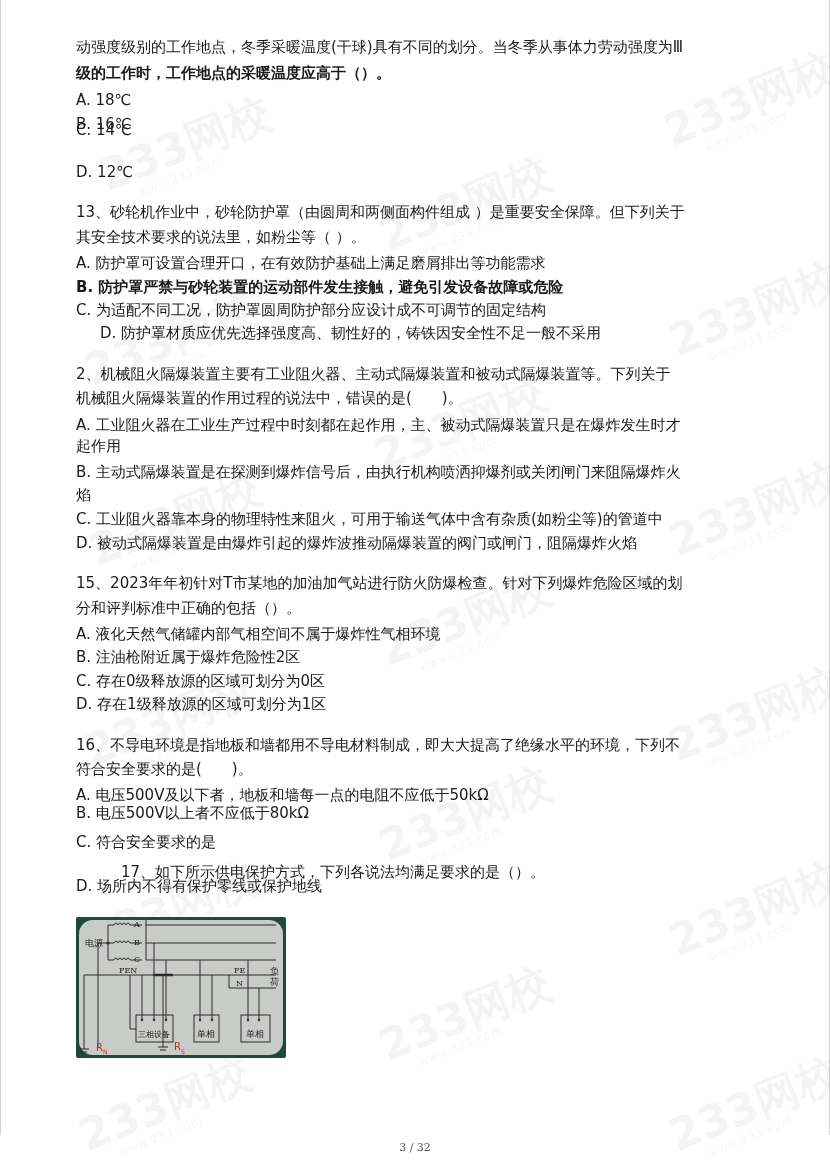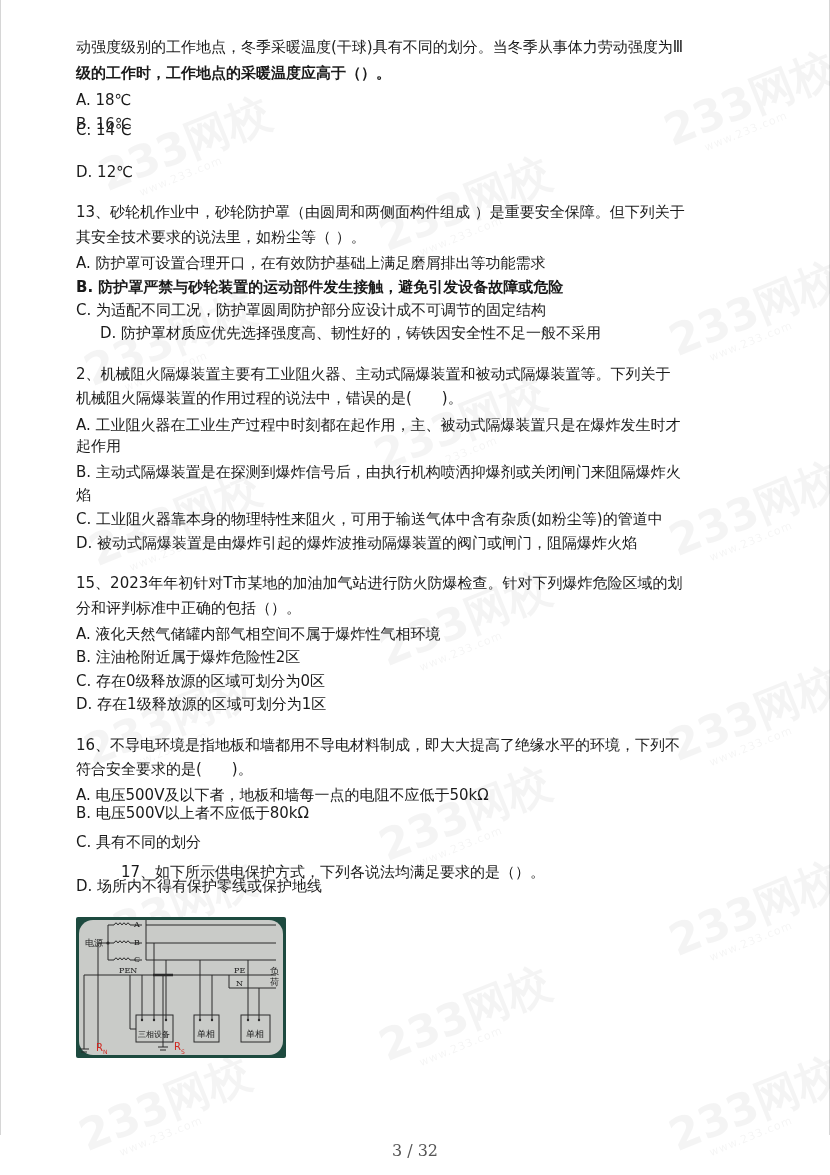--- a/index.html
+++ b/index.html
@@ -6,21 +6,21 @@
   body { width:830px; height:1175px; position:relative; overflow:hidden;
          font-family:"DejaVu Sans","Liberation Sans",sans-serif; color:#1a1a1a; }
   .page { position:absolute; left:0; top:0; width:830px; height:1135px;
           border-left:1px solid #d6d6d6; border-right:1px solid #d6d6d6; box-sizing:border-box; }
   .content { position:absolute; left:75px; top:0; width:690px; }
   .line { position:absolute; left:0; font-size:15px; line-height:22px; white-space:nowrap; }
   .wm { position:absolute; color:rgba(0,0,0,0.045); font-weight:bold; font-size:44px;
         transform:rotate(-22deg); white-space:nowrap; pointer-events:none; font-family:"DejaVu Sans",sans-serif; }
   .wm small { display:block; font-size:11px; font-weight:normal; margin-left:30px; margin-top:-8px; letter-spacing:1px; }
   .footer { position:absolute; top:1141px; left:0; width:830px; text-align:center;
-            font-family:"DejaVu Serif","Liberation Serif",serif; font-size:16px; color:#555; }
+            font-family:"DejaVu Serif","Liberation Serif",serif; font-size:11px; color:#555; }
   .diagram { position:absolute; left:75px; top:917px; width:210px; height:141px;
              background:#1d4a3f; border-radius:2px; overflow:hidden; }
   .diagram svg { display:block; }
 </style>
 </head>
 <body>
 
 <div class="page">
 
   <div class="wm" style="left:660px;top:70px;"><span>233网校</span><small>www.233.com</small></div>
@@ -70,21 +70,21 @@
     <div class="line" style="top:597px;">分和评判标准中正确的包括（）。</div>
     <div class="line" style="top:623px;text-align:right;">A. 液化天然气储罐内部气相空间不属于爆炸性气相环境</div>
     <div class="line" style="top:646px;">B. 注油枪附近属于爆炸危险性2区</div>
     <div class="line" style="top:670px;">C. 存在0级释放源的区域可划分为0区</div>
     <div class="line" style="top:693px;">D. 存在1级释放源的区域可划分为1区</div>
 
     <div class="line" style="top:734px;">16、不导电环境是指地板和墙都用不导电材料制成，即大大提高了绝缘水平的环境，下列不</div>
     <div class="line" style="top:758px;">符合安全要求的是(　　)。</div>
     <div class="line" style="top:784px;">A. 电压500V及以下者，地板和墙每一点的电阻不应低于50kΩ</div>
     <div class="line" style="top:765px;margin-top:37px;">B. 电压500V以上者不应低于80kΩ</div>
-    <div class="line" style="top:831px;">C. 具有不同的划分</div>
+    <div class="line" style="top:831px;">C. 符合安全要求的是</div>
     <div class="line" style="top:875px;">D. 场所内不得有保护零线或保护地线</div>
 
     <div class="line" style="top:861px;margin-left:45px;">17、如下所示供电保护方式，下列各说法均满足要求的是（）。</div>
   </div>
 
   <div class="diagram">
     <svg width="210" height="141" viewBox="0 0 210 141" xmlns="http://www.w3.org/2000/svg">
       <rect x="3" y="3" width="204" height="135" rx="14" ry="14" fill="#c9cbc8"></rect>
       <g stroke="#2a2a2a" stroke-width="1" fill="none">
 

